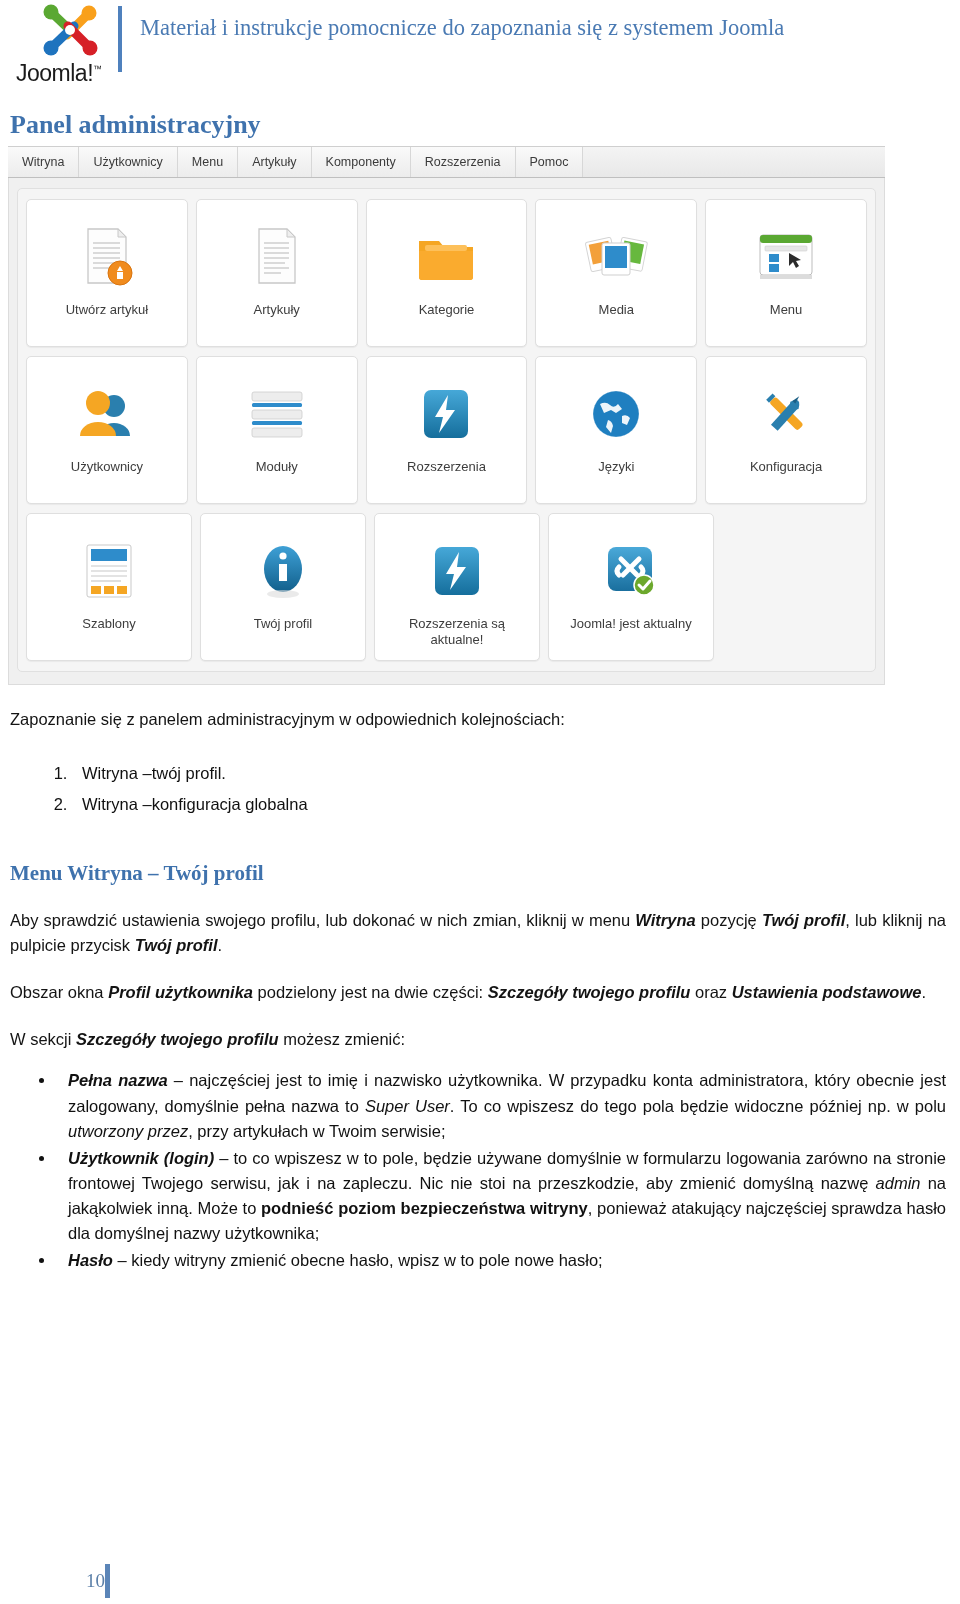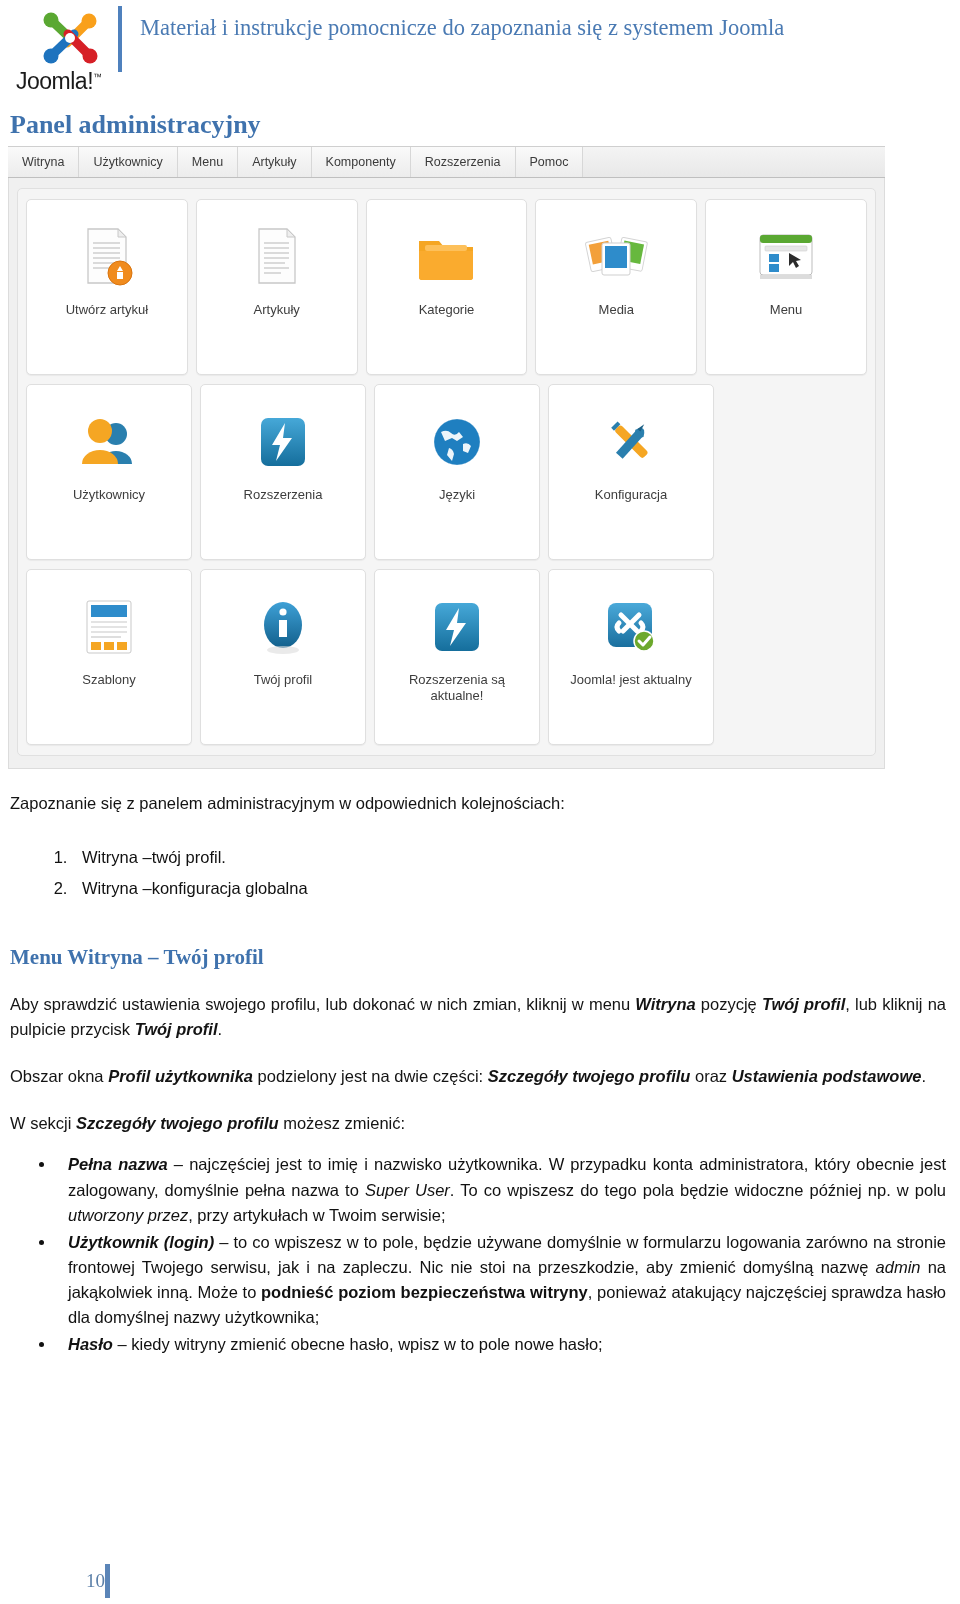--- a/index.html
+++ b/index.html
@@ -13,21 +13,21 @@
     position:relative;
   }
 
   
   #doc-header{
     position:relative;
     height:92px;
     padding-left:10px;
     display:flex; align-items:flex-start;
   }
-  #logo-block{ width:108px; padding-top:12px; }
+  #logo-block{ width:108px; padding-top:4px; }
   .joomla-mark{ width:96px; height:58px; position:relative; margin-left:14px;}
   .joomla-word{
     font-family:"Liberation Sans", sans-serif;
     font-size:23px; letter-spacing:-0.5px; color:#1b1b1b;
     margin-left:6px; margin-top:-2px; font-weight:400;
   }
   .joomla-word sup{ font-size:9px; vertical-align:super;}
   #header-divider{
     width:4px; background:#4f81bd; height:66px; margin:6px 18px 0 0;
     flex:0 0 4px;
@@ -88,21 +88,21 @@
     border-radius:5px;
     padding:10px 8px;
   }
   .icon-row{
     display:flex;
     gap:8px;
     margin-bottom:9px;
   }
   .icon-row:last-child{ margin-bottom:0; }
   .quick-icon{
-    width:166px; height:176px;
+    width:166px; height:148px;
     background:#ffffff;
     border:1px solid #dfdfdf;
     border-radius:5px;
     display:flex; flex-direction:column;
     align-items:center; justify-content:flex-start;
     padding-top:24px;
     box-shadow:0 1px 1px rgba(0,0,0,.05);
   }
   .qi-glyph{ height:66px; display:flex; align-items:center; justify-content:center;}
   .qi-label{
@@ -317,20 +317,32 @@
             <svg width="62" height="56" viewBox="0 0 62 56">
               <circle cx="38" cy="20" r="11" fill="#2a7fae"></circle>
               <path d="M22 50 a16 13 0 0 1 32 0 z" fill="#2a7fae"></path>
               <circle cx="22" cy="17" r="12" fill="#f5a623"></circle>
               <path d="M4 50 a18 14 0 0 1 36 0 z" fill="#f5a623"></path>
             </svg>
           </span>
           <span class="qi-label">Użytkownicy</span>
         </div>
 
+        <div class="quick-icon">
+          <span class="qi-glyph">
+            <svg width="60" height="52" viewBox="0 0 60 52">
+              <rect x="5" y="4" width="50" height="9" rx="2" fill="#ededed" stroke="#cdcdcd" stroke-width=".8"></rect>
+              <rect x="5" y="15" width="50" height="4" rx="1.5" fill="#2e8ccb"></rect>
+              <rect x="5" y="22" width="50" height="9" rx="2" fill="#ededed" stroke="#cdcdcd" stroke-width=".8"></rect>
+              <rect x="5" y="33" width="50" height="4" rx="1.5" fill="#2e8ccb"></rect>
+              <rect x="5" y="40" width="50" height="9" rx="2" fill="#ededed" stroke="#cdcdcd" stroke-width=".8"></rect>
+            </svg>
+          </span>
+          <span class="qi-label">Moduły</span>
+        </div>
 
         <div class="quick-icon">
           <span class="qi-glyph">
             <svg width="56" height="56" viewBox="0 0 56 56">
               <defs>
                   <linearGradient id="bolt1" x1="0" y1="0" x2="0" y2="1">
                 <stop offset="0%" stop-color="#46a8d8"></stop>
                     <stop offset="100%" stop-color="#156e9c"></stop>
               </linearGradient>
                 </defs>

